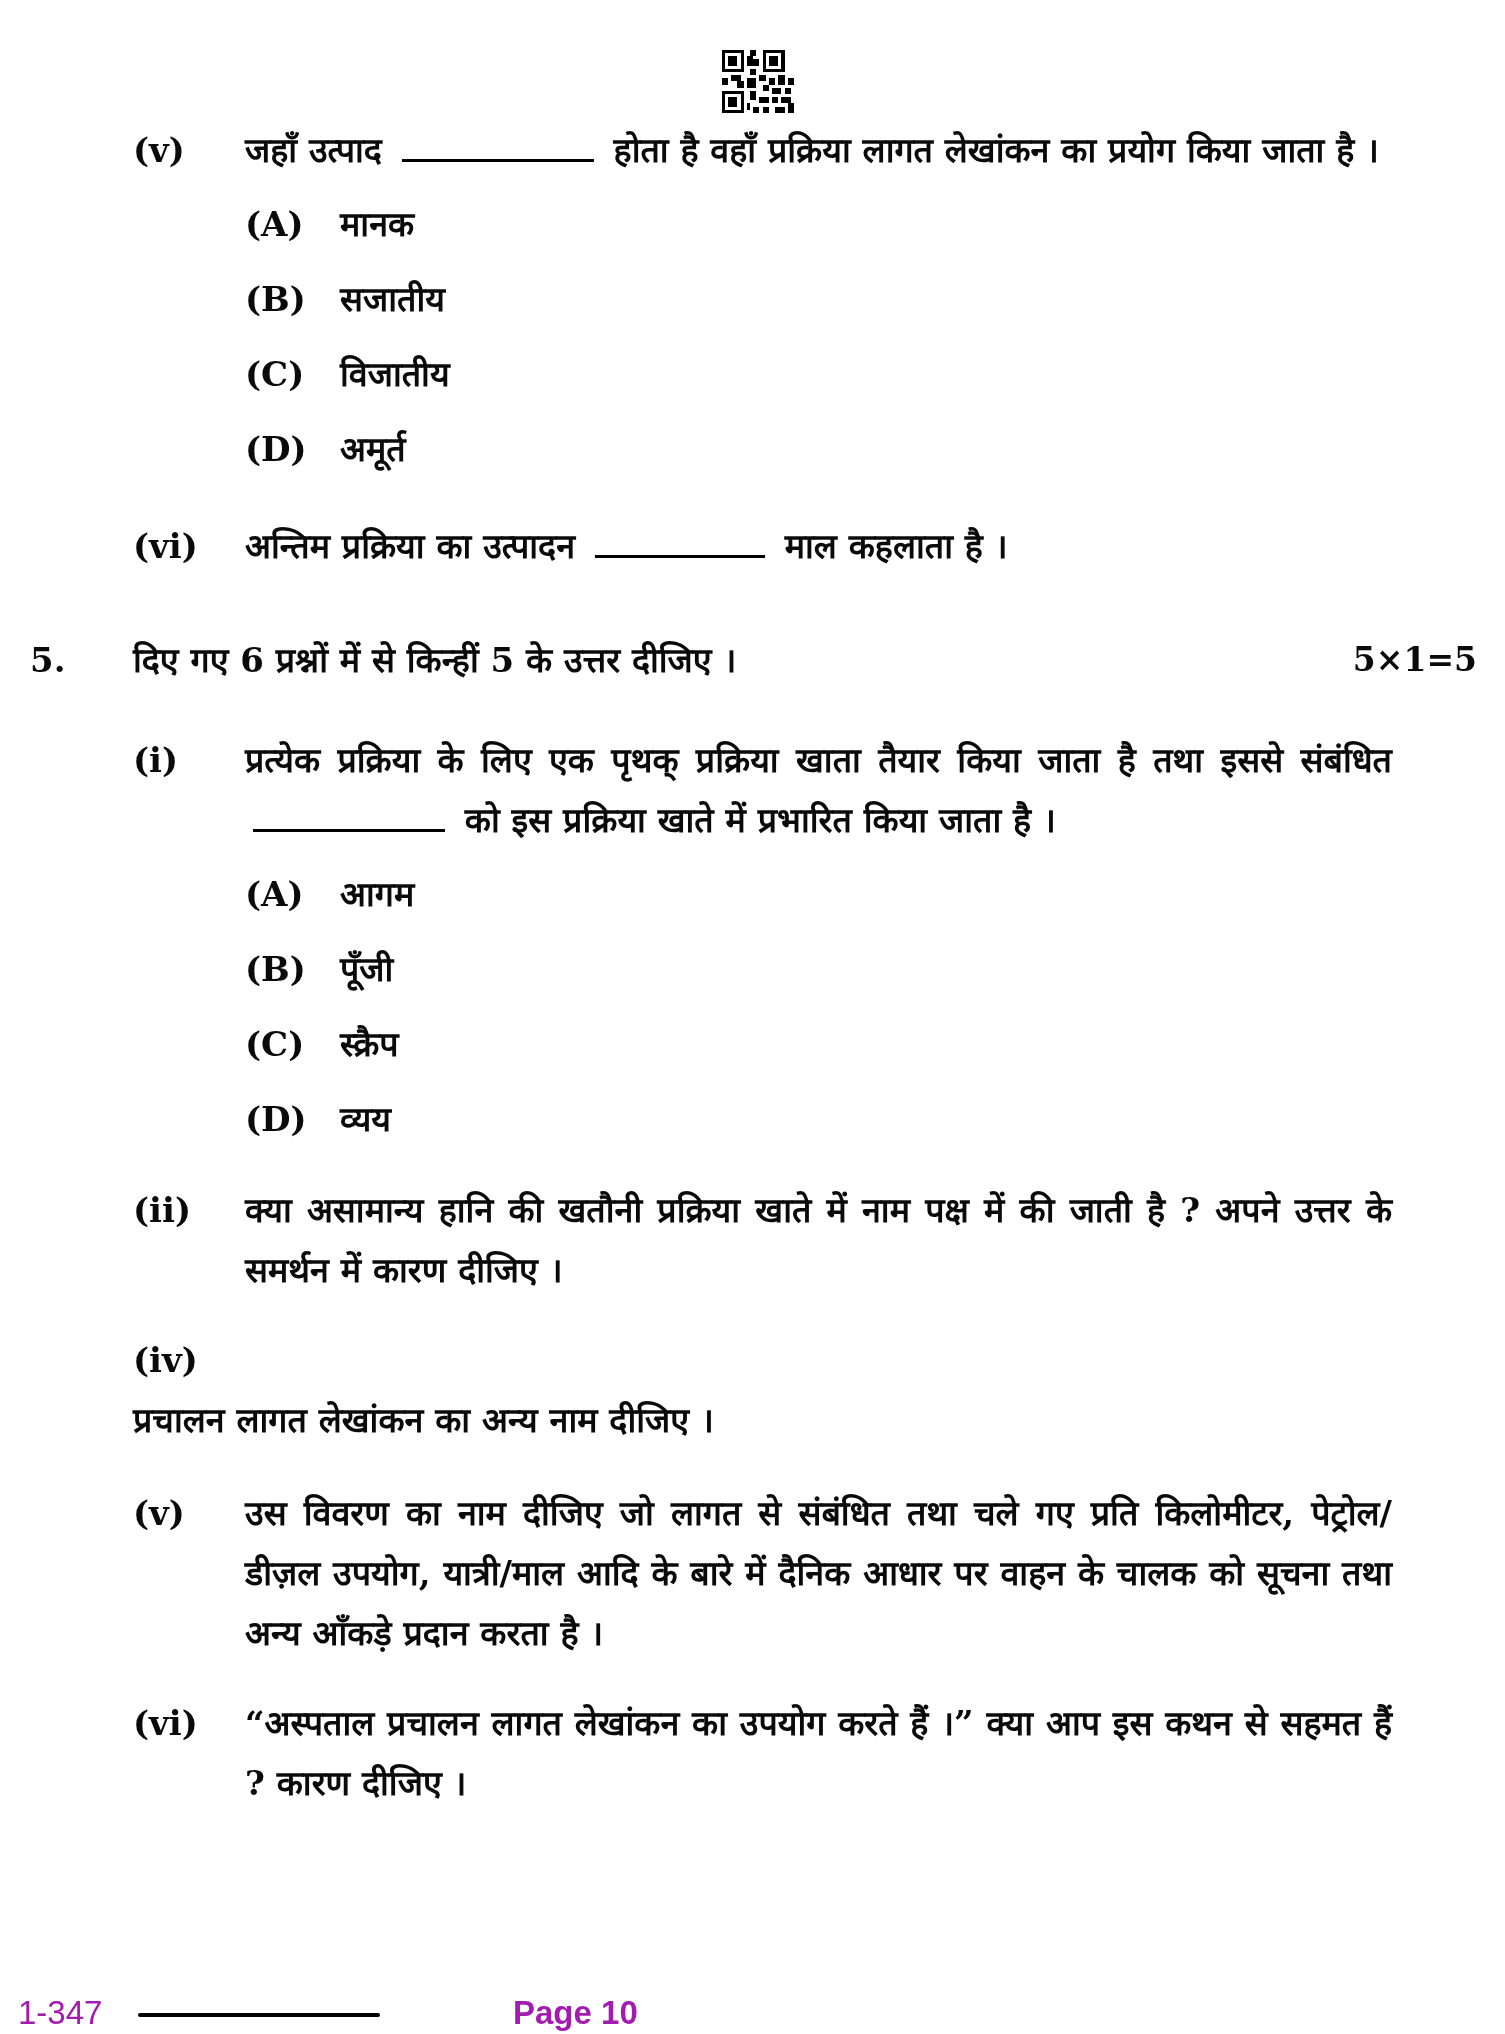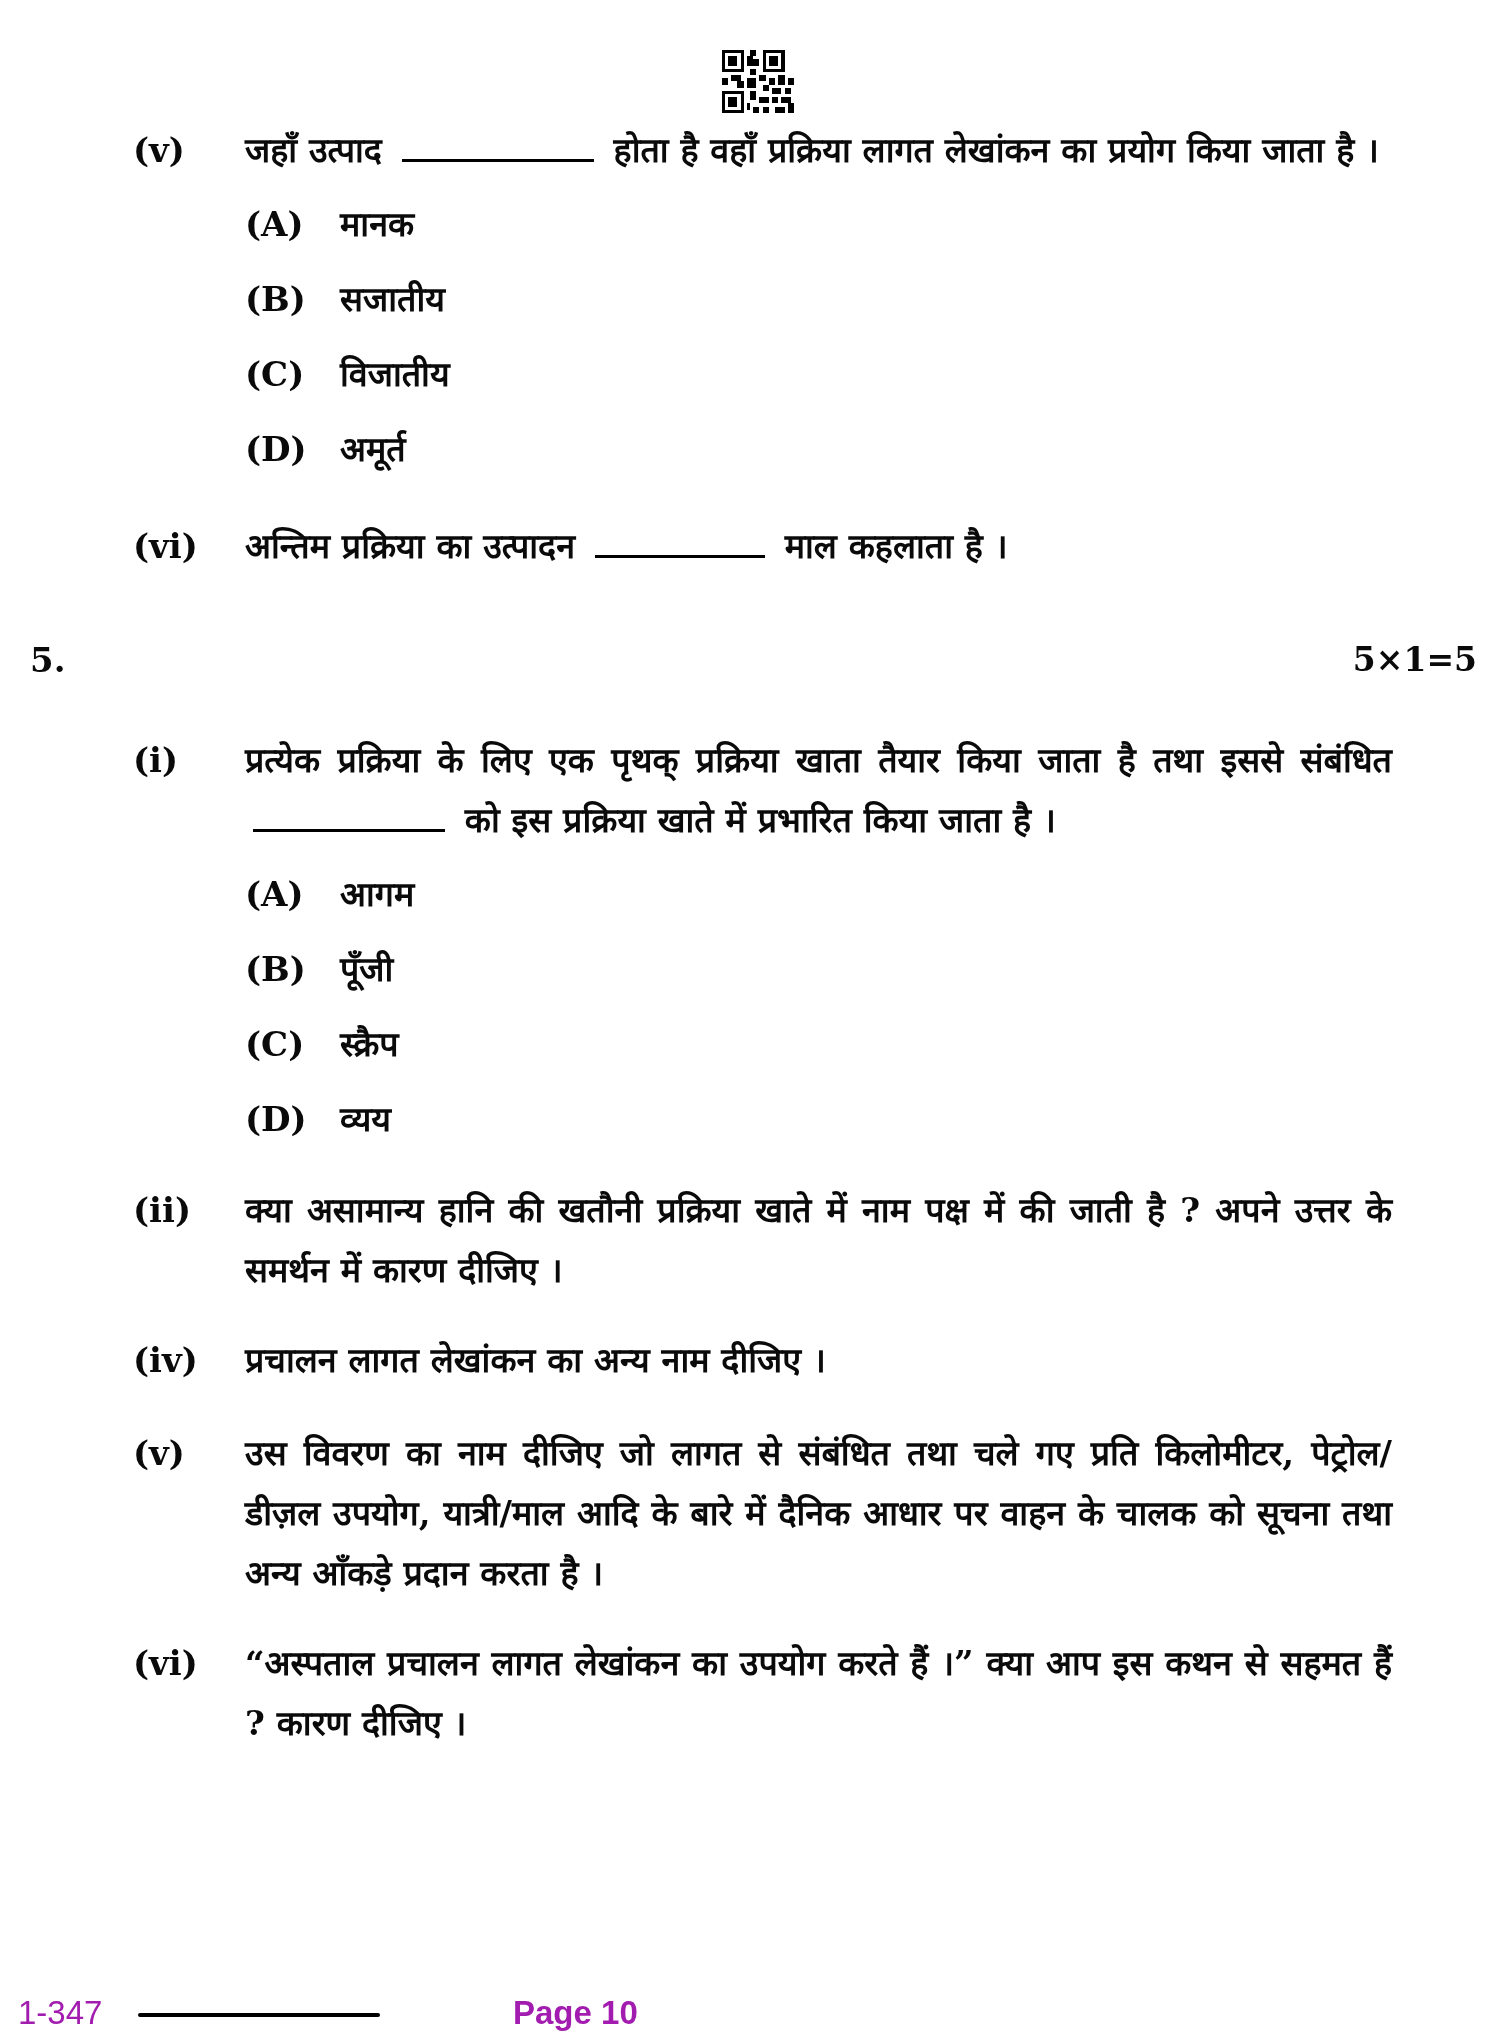--- a/index.html
+++ b/index.html
@@ -86,21 +86,21 @@
     font-size: 33px;
     line-height: 60px;
     font-weight: bold;
     white-space: nowrap;
   }
 
   .mt-vi  { margin-top: 43px; }
   .mt-i   { margin-top: 40px; }
   .mt-ii  { margin-top: 37px; }
   .mt-iii { margin-top: 37px; }
-  .mt-iv  { margin-top: 30px; }
+  .mt-iv  { margin-top: 30px; flex-direction: column; }
   .mt-v   { margin-top: 33px; }
   .mt-vi2 { margin-top: 30px; }
 
   .footer {
     position: absolute;
     left: 0;
     top: 1994px;
     width: 100%;
     height: 40px;
     font-family: "Liberation Sans", "DejaVu Sans", sans-serif;
@@ -201,20 +201,21 @@
     <div class="q-label">(vi)</div>
     <div class="q-text">
       <span>अन्तिम प्रक्रिया का उत्पादन</span>
       <span class="blank short"></span>
       <span>माल कहलाता है ।</span>
     </div>
   </div>
 
   <div class="q5-head">
     <div class="q5-num">5.</div>
+    <div class="q5-text">दिए गए 6 प्रश्नों में से किन्हीं 5 के उत्तर दीजिए ।</div>
     <div class="q5-marks">5×1=5</div>
   </div>
 
   <div class="q-row mt-i">
     <div class="q-label">(i)</div>
     <div class="q-text">
       <span>प्रत्येक प्रक्रिया के लिए एक पृथक् प्रक्रिया खाता तैयार किया जाता है तथा इससे संबंधित</span>
       <span class="blank"></span>
       <span>को इस प्रक्रिया खाते में प्रभारित किया जाता है ।</span>
     </div>

